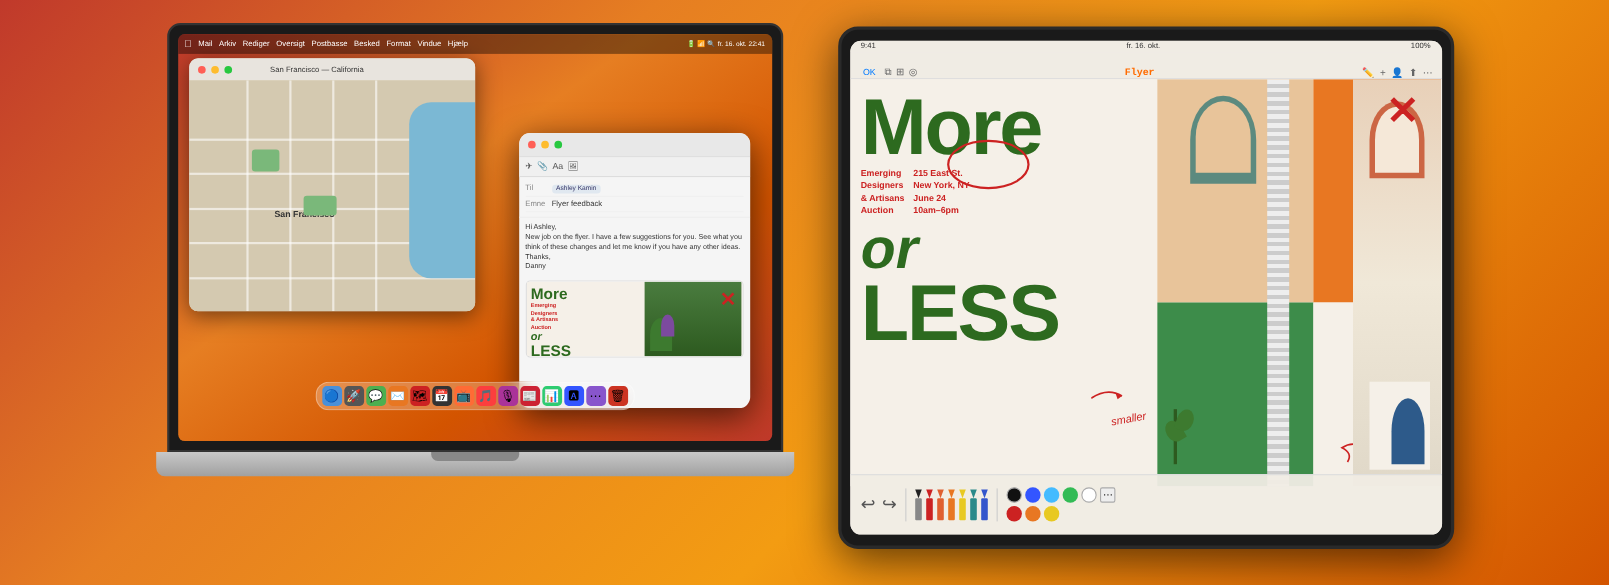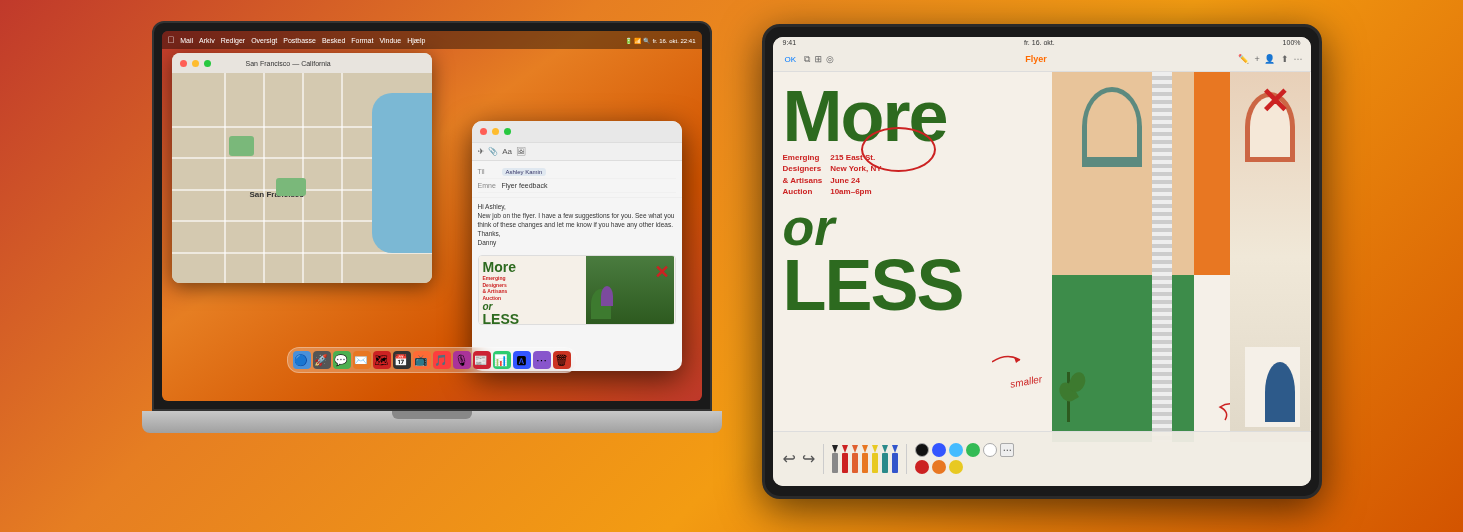--- a/index.html
+++ b/index.html
@@ -383,21 +383,21 @@
       border-radius: 10px;
       overflow: hidden;
       position: relative;
     }
 
     
     .ipad-toolbar {
       height: 24px;
       background: #f0ece4;
       display: flex;
-      align-items: center;
+      align-items: flex-end;
       padding: 0 8px;
       gap: 18px;
       border-bottom: 1px solid #ddd;
     }
 
     .ipad-toolbar-left {
       display: flex;
       gap: 4px;
       align-items: center;
     }
@@ -405,20 +405,21 @@
     .ipad-btn {
       font-size: 8px;
       color: #007aff;
       padding: 1px 4px;
     }
 
     .ipad-toolbar-center {
       flex: 1;
       display: flex;
       justify-content: center;
+      font-family: Liberation Mono, monospace;
     }
 
     .ipad-title {
       font-size: 9px;
       font-weight: 600;
       color: #ff6b00;
     }
 
     .ipad-toolbar-right {
       display: flex;

